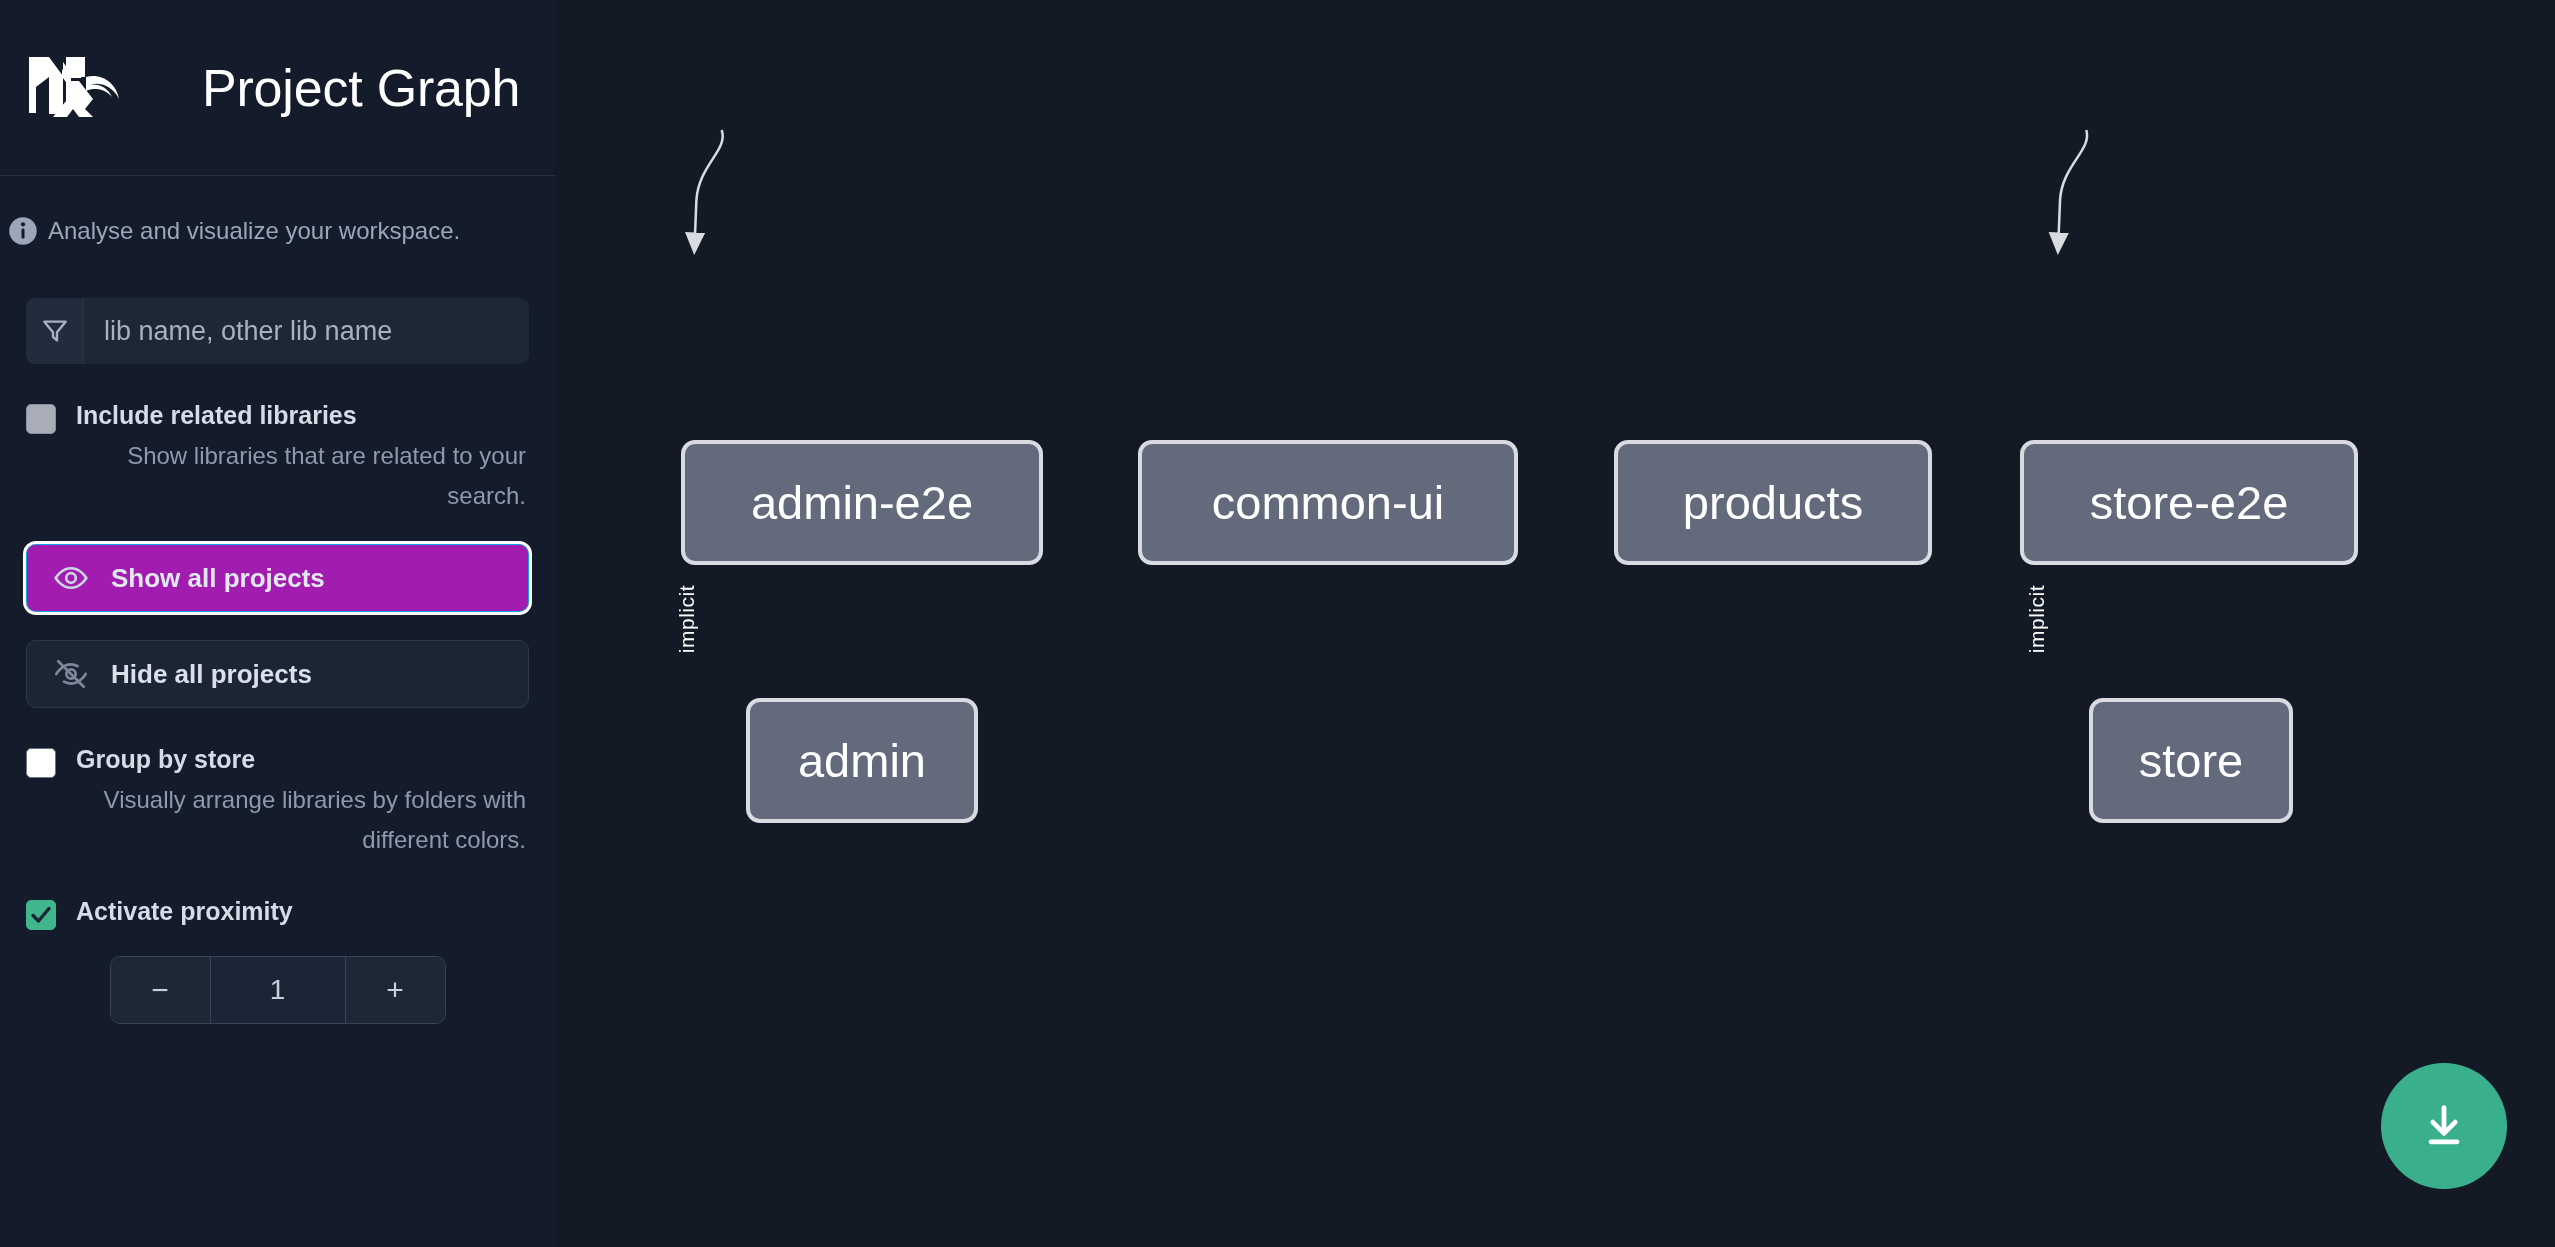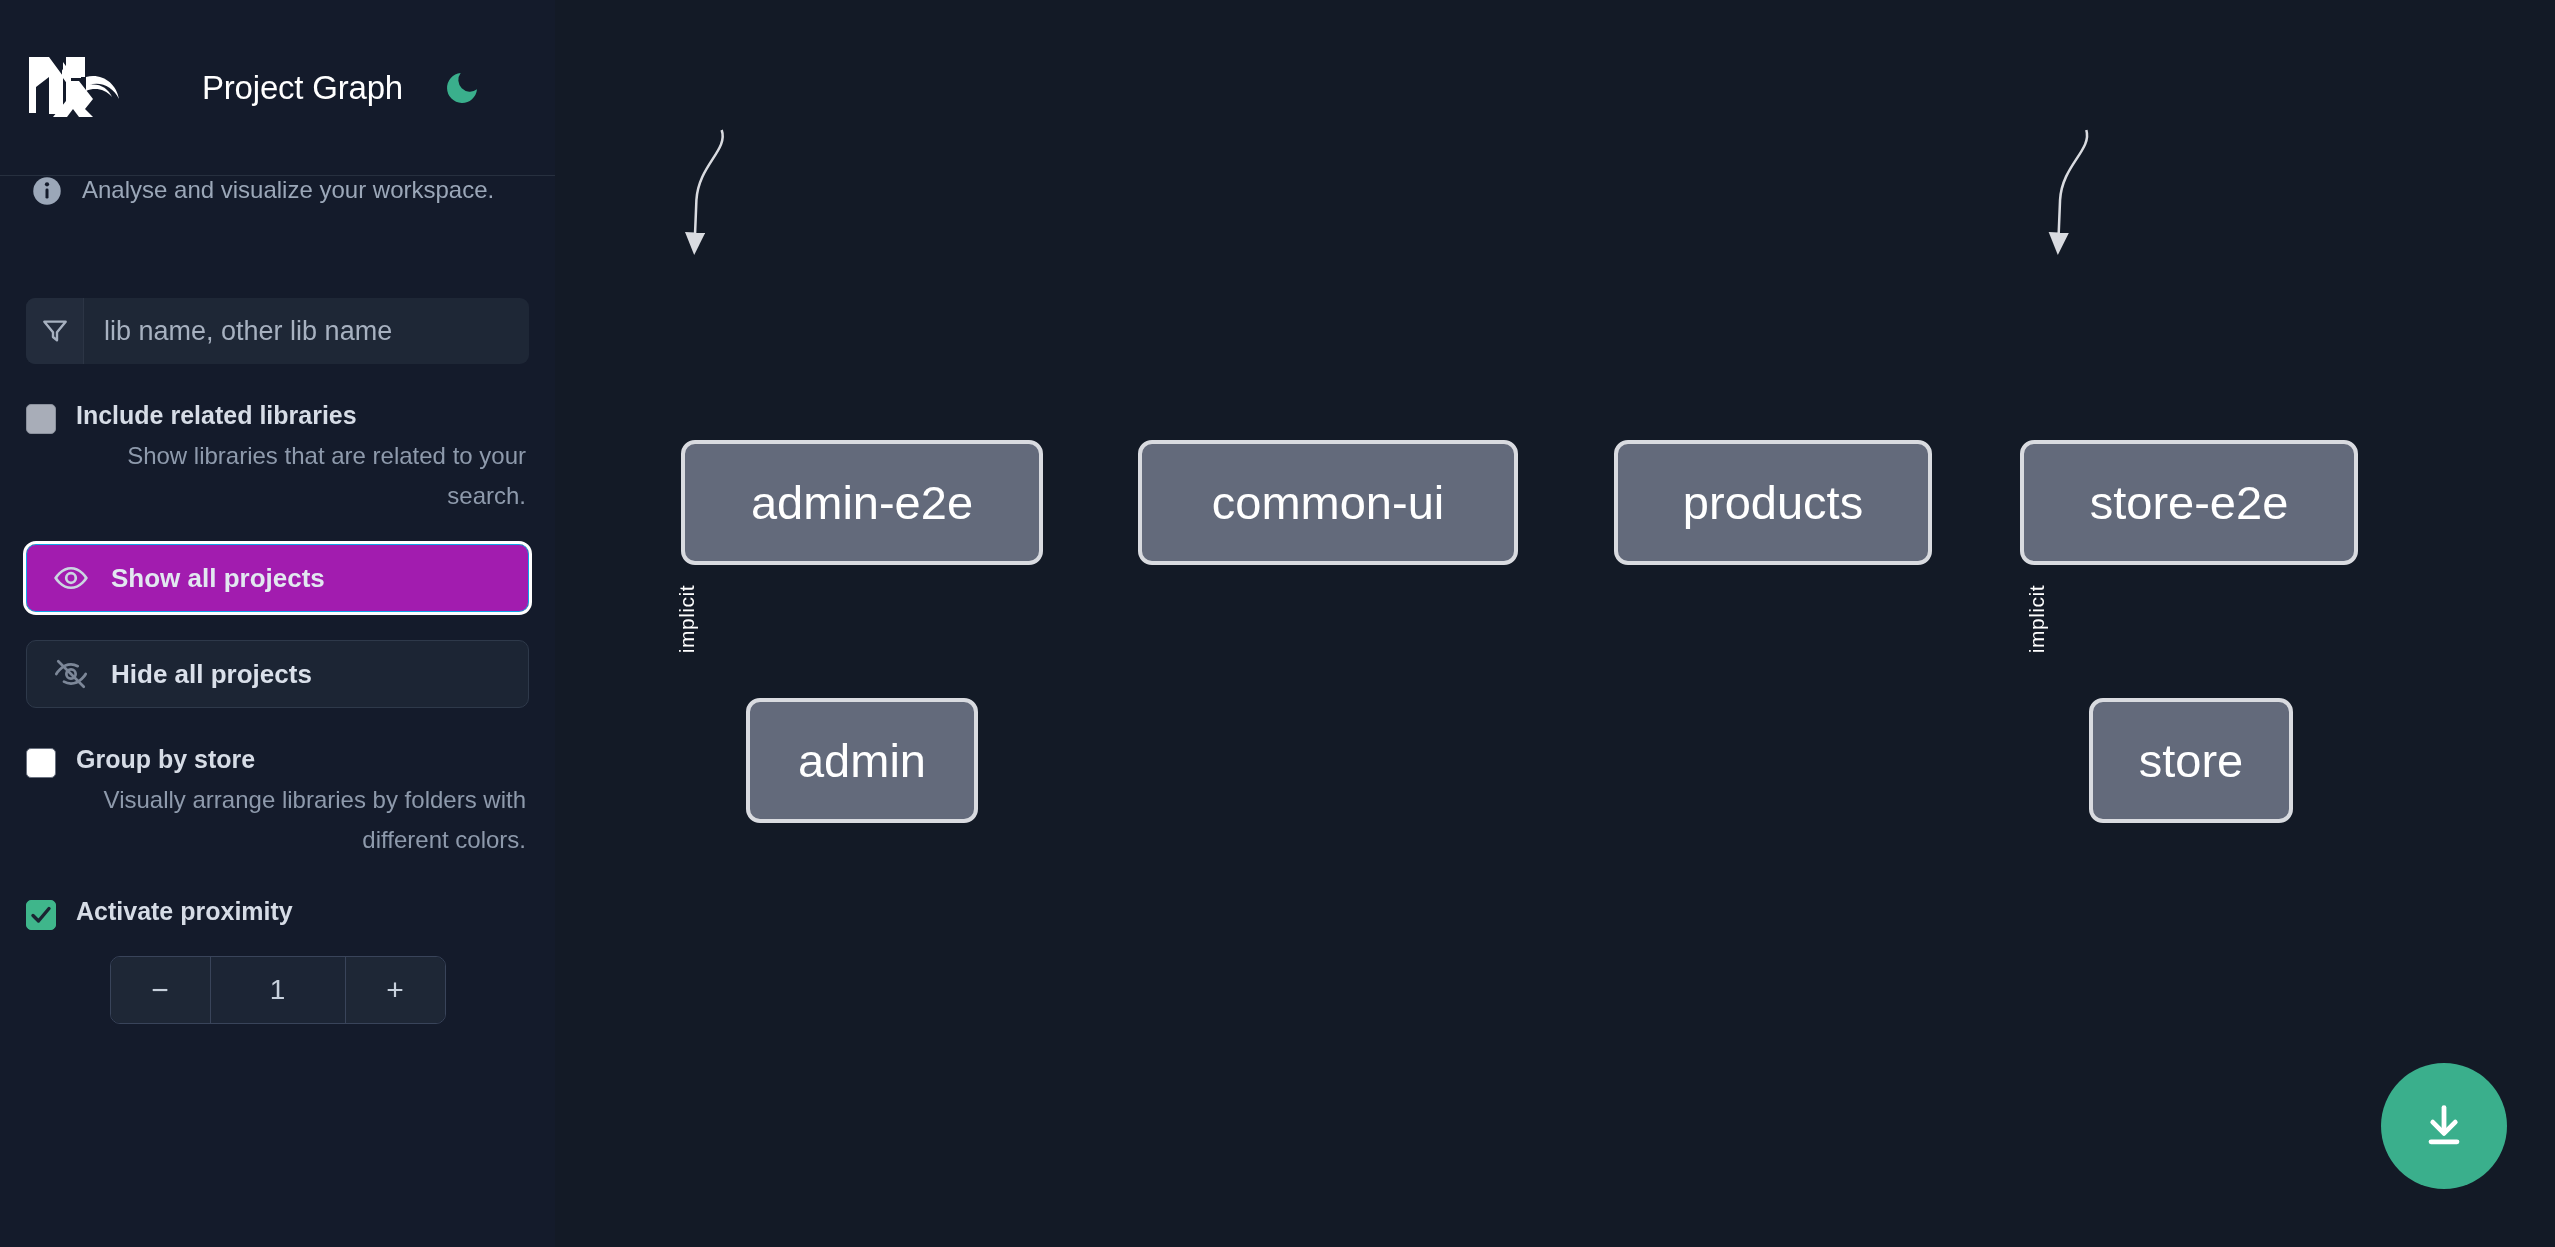--- a/index.html
+++ b/index.html
@@ -35,40 +35,41 @@
     border-bottom: 1px solid #27303F;
   }
   .nx-logo {
     width: 104px;
     height: 74px;
     flex: 0 0 104px;
     display: block;
   }
   .app-title {
     color: #FFFFFF;
-    font-size: 33px;
+    font-size: 52px;
     font-weight: 400;
     letter-spacing: -0.2px;
     margin-left: 72px;
     white-space: nowrap;
   }
   .moon-btn {
     margin-left: 36px;
     width: 46px;
     height: 46px;
     display: flex;
     align-items: center;
     justify-content: center;
     cursor: pointer;
   }
 
   .tagline {
     display: flex;
-    gap: 20px;
-    padding: 0 32px;
+    align-items: center;
+    gap: 10px;
+    padding: 0 8px;
     height: 110px;
   }
   .info-icon {
     width: 30px; height: 30px; flex: 0 0 30px;
   }
   .tagline-text {
     color: #9BA7B8;
     font-size: 24px;
   }
 

